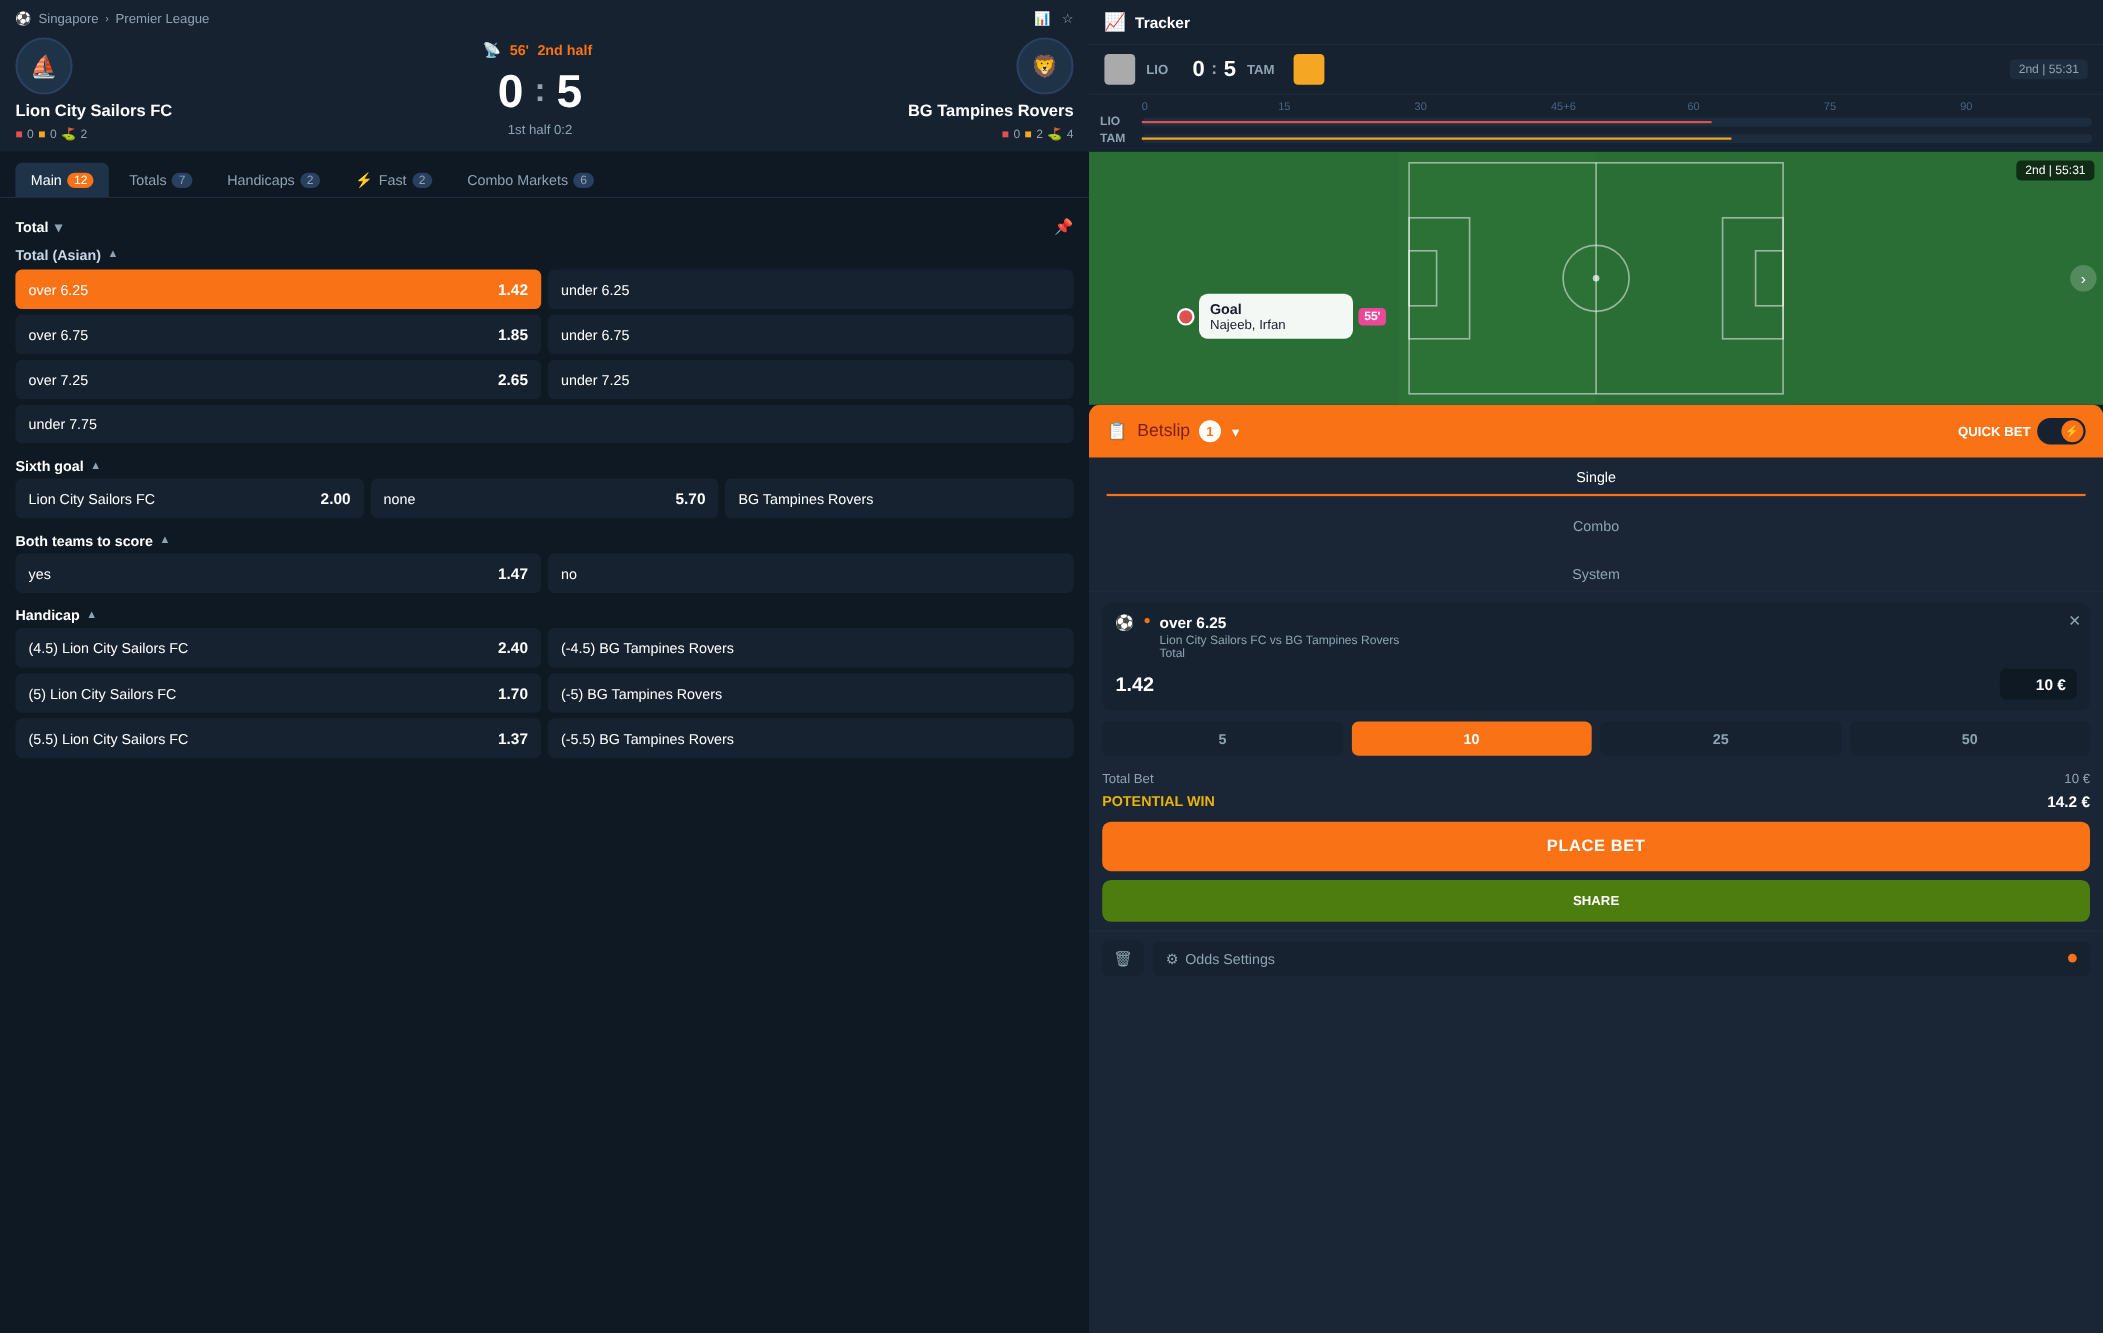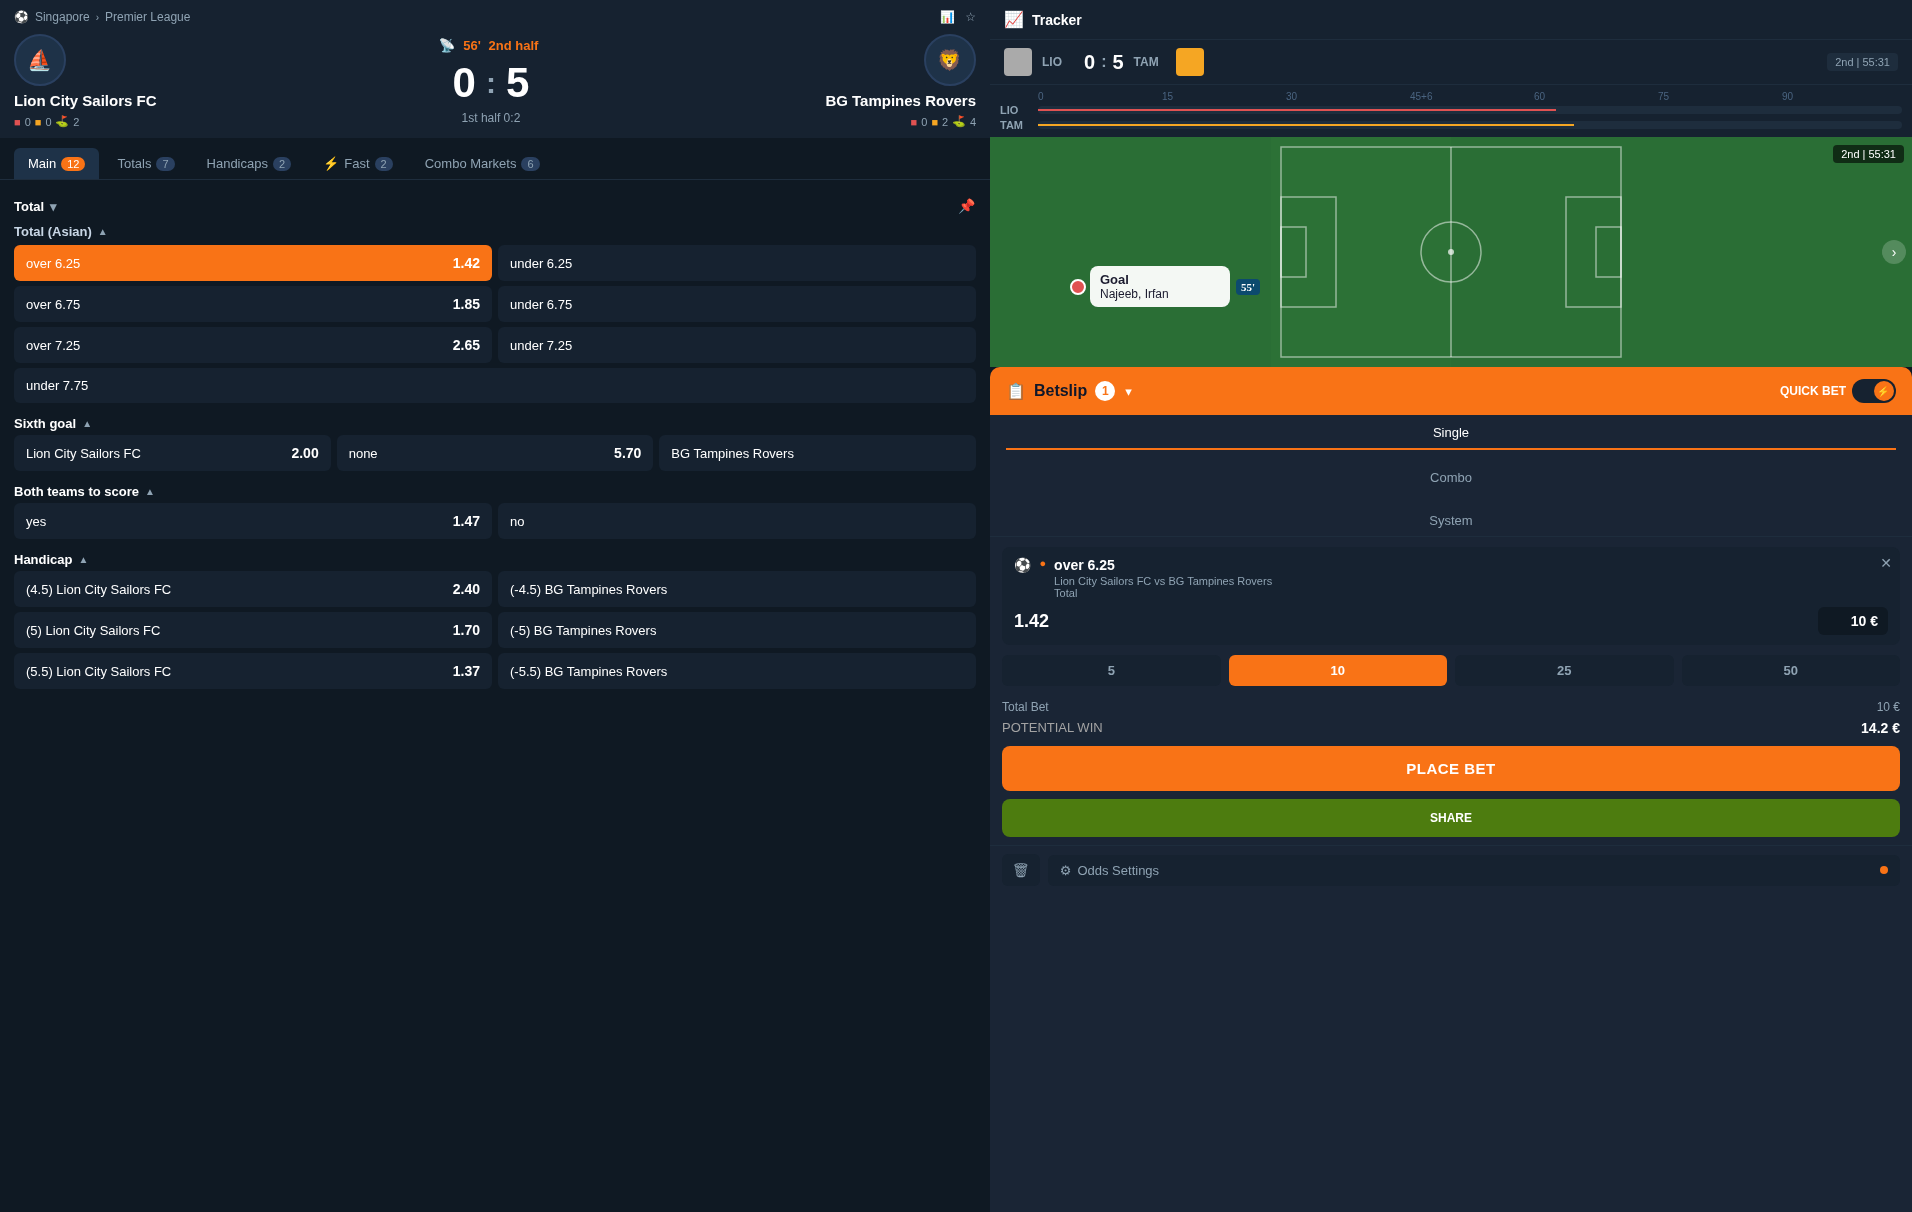--- a/index.html
+++ b/index.html
@@ -339,27 +339,26 @@
     }
     .goal-marker .goal-title {
       font-weight: 700;
       font-size: 13px;
     }
     .goal-marker .goal-time {
       position: absolute;
       right: -30px;
       top: 50%;
       transform: translateY(-50%);
-      background: #0c4a6e;
+      background: #ec4899;
       color: #fff;
       border-radius: 4px;
       padding: 2px 5px;
       font-size: 11px;
       font-weight: 700;
-      font-family: Liberation Serif, serif;
     }
     .goal-dot {
       position: absolute;
       left: 80px;
       bottom: 72px;
       width: 16px;
       height: 16px;
       background: #e05252;
       border-radius: 50%;
       border: 2px solid #fff;
@@ -405,22 +404,22 @@
       background: #f97316;
       border-radius: 10px 10px 0 0;
       padding: 12px 16px;
       display: flex;
       align-items: center;
       gap: 8px;
     }
     .betslip-icon { font-size: 16px; }
     .betslip-title {
       font-size: 16px;
-      font-weight: 700;
-      color: #0f172a;
+      font-weight: 400;
+      color: #7f1d1d;
     }
     .betslip-count {
       background: #fff;
       color: #f97316;
       border-radius: 50%;
       width: 20px;
       height: 20px;
       display: flex;
       align-items: center;
       justify-content: center;
@@ -576,22 +575,22 @@
       font-size: 12px;
       color: #8fa3b3;
     }
     .potential-win-row {
       display: flex;
       justify-content: space-between;
       padding: 2px 12px 10px;
     }
     .pw-label {
       font-size: 13px;
-      font-weight: 400;
-      color: #a3a3a3;
+      font-weight: 700;
+      color: #eab308;
     }
     .pw-value {
       font-size: 14px;
       font-weight: 700;
       color: #fff;
     }
 
     
     .place-bet-btn {
       margin: 0 12px 8px;

